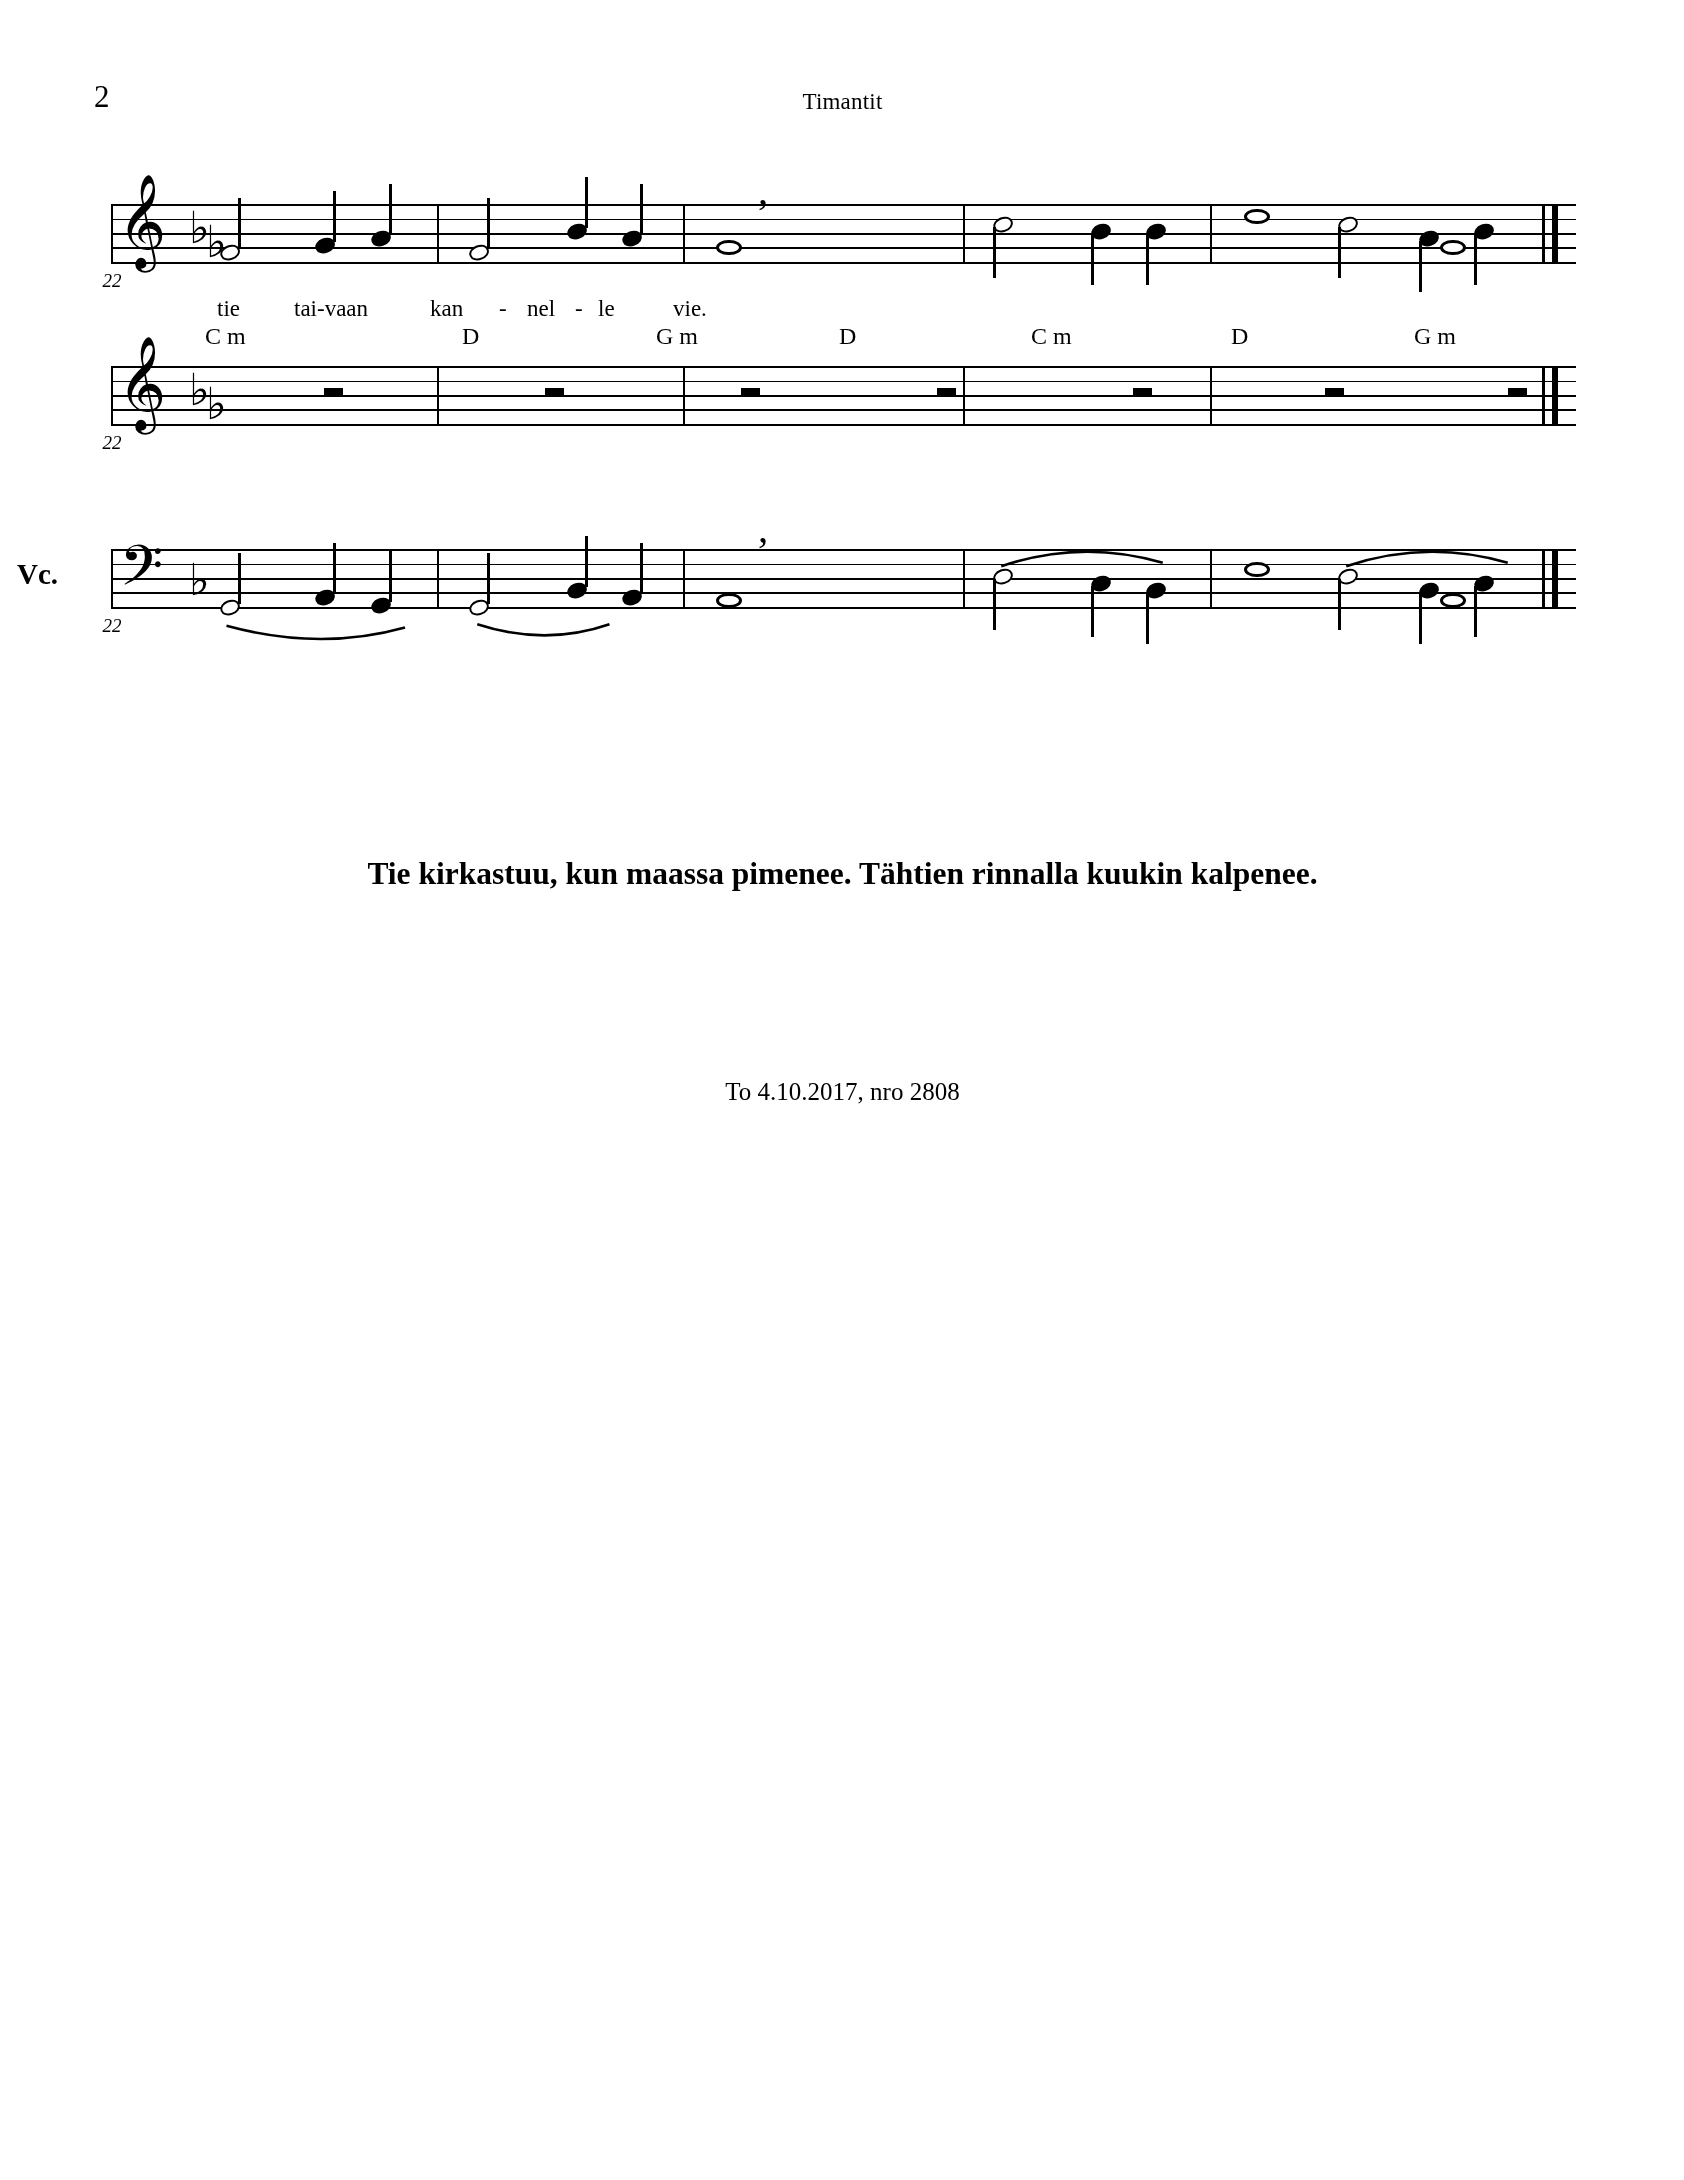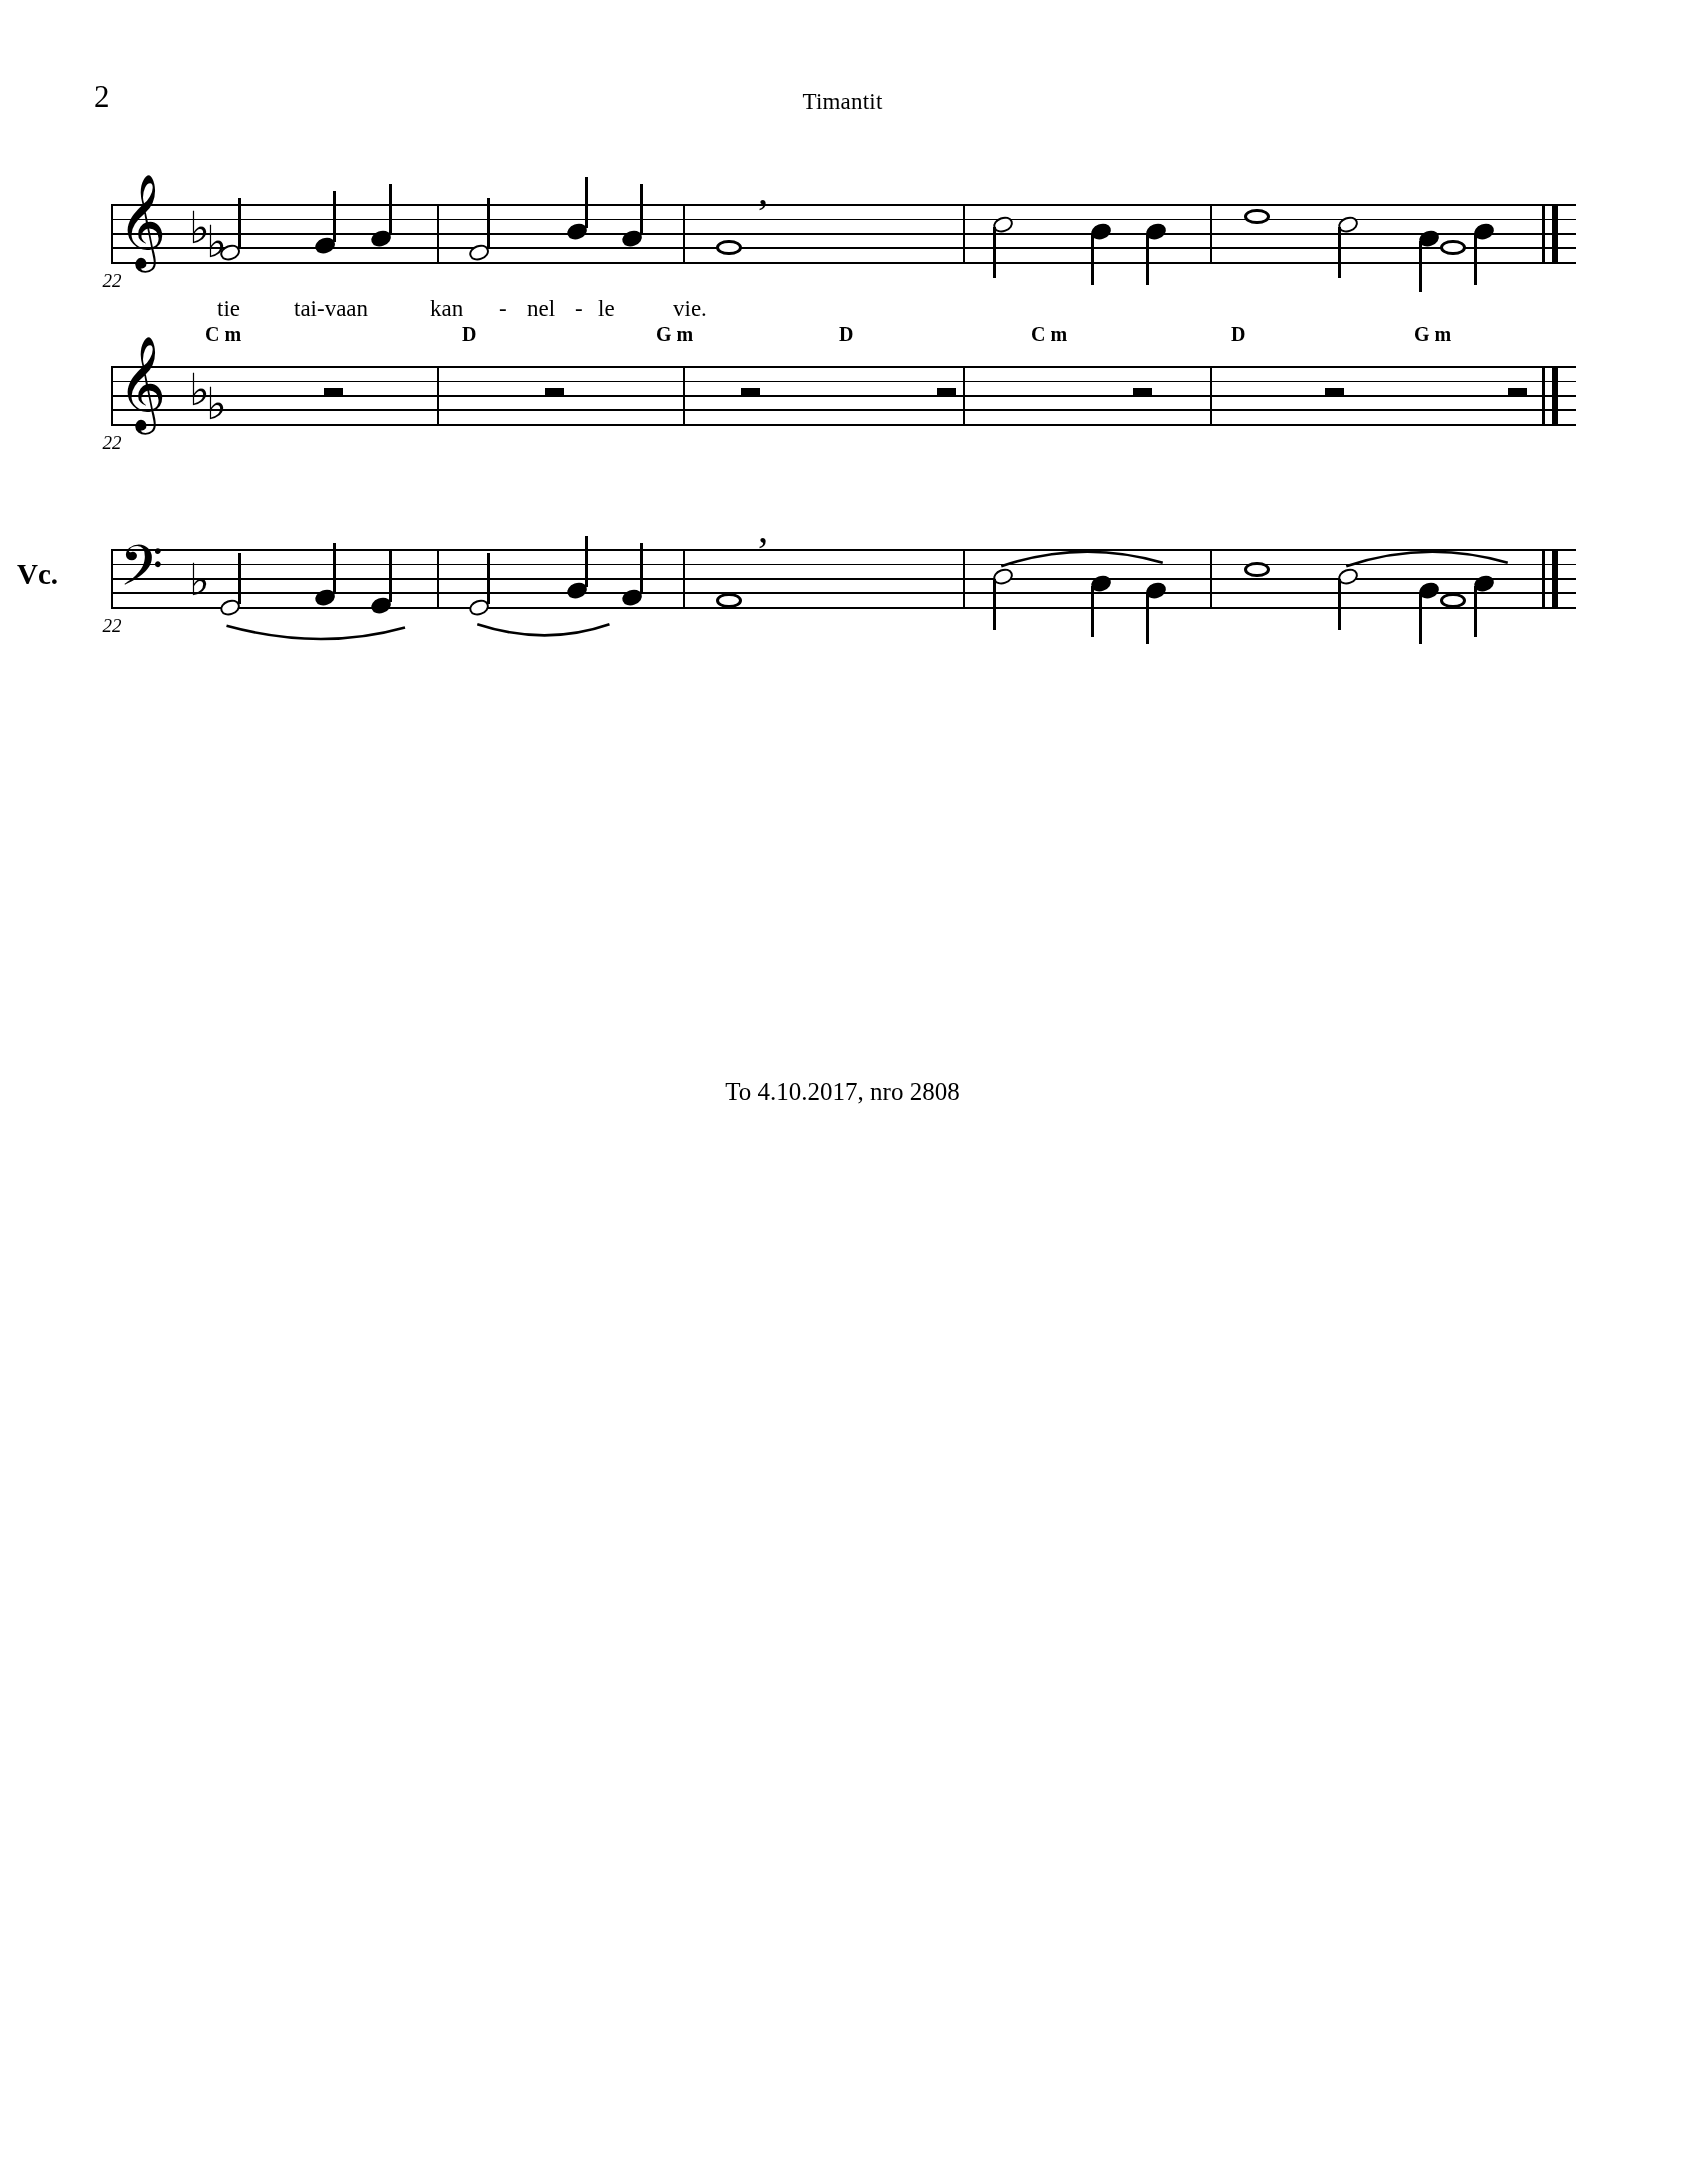--- a/index.html
+++ b/index.html
@@ -106,22 +106,22 @@
     position: absolute;
     font-family: "Liberation Serif", serif;
     font-style: italic;
     font-size: 19px;
   }
 
   
   .chord {
     position: absolute;
     font-family: "Liberation Serif", serif;
-    font-weight: bold;
-    font-size: 20px;
+    font-weight: normal;
+    font-size: 24px;
   }
 
   
   .lyric {
     position: absolute;
     font-family: "Liberation Serif", serif;
     font-size: 23px;
     white-space: nowrap;
   }
 
@@ -451,16 +451,17 @@
       <span class="head whole"></span>
     </div>
     <svg class="slur" width="170" height="34" style="left:1231px; top:-10.2px;" viewBox="0 0 200 40">
       <path d="M5 32 Q 100 0 195 28" stroke="#000" stroke-width="3" fill="none"></path>
     </svg>
   </div>
 
 </div>
 
 <div class="verse">
+  <div>Tie kirkastuu, kun maassa pimenee. Tähtien rinnalla kuukin kalpenee.</div>
 </div>
 
 <div class="credit">To 4.10.2017, nro 2808</div>
 
 
 </body></html>

